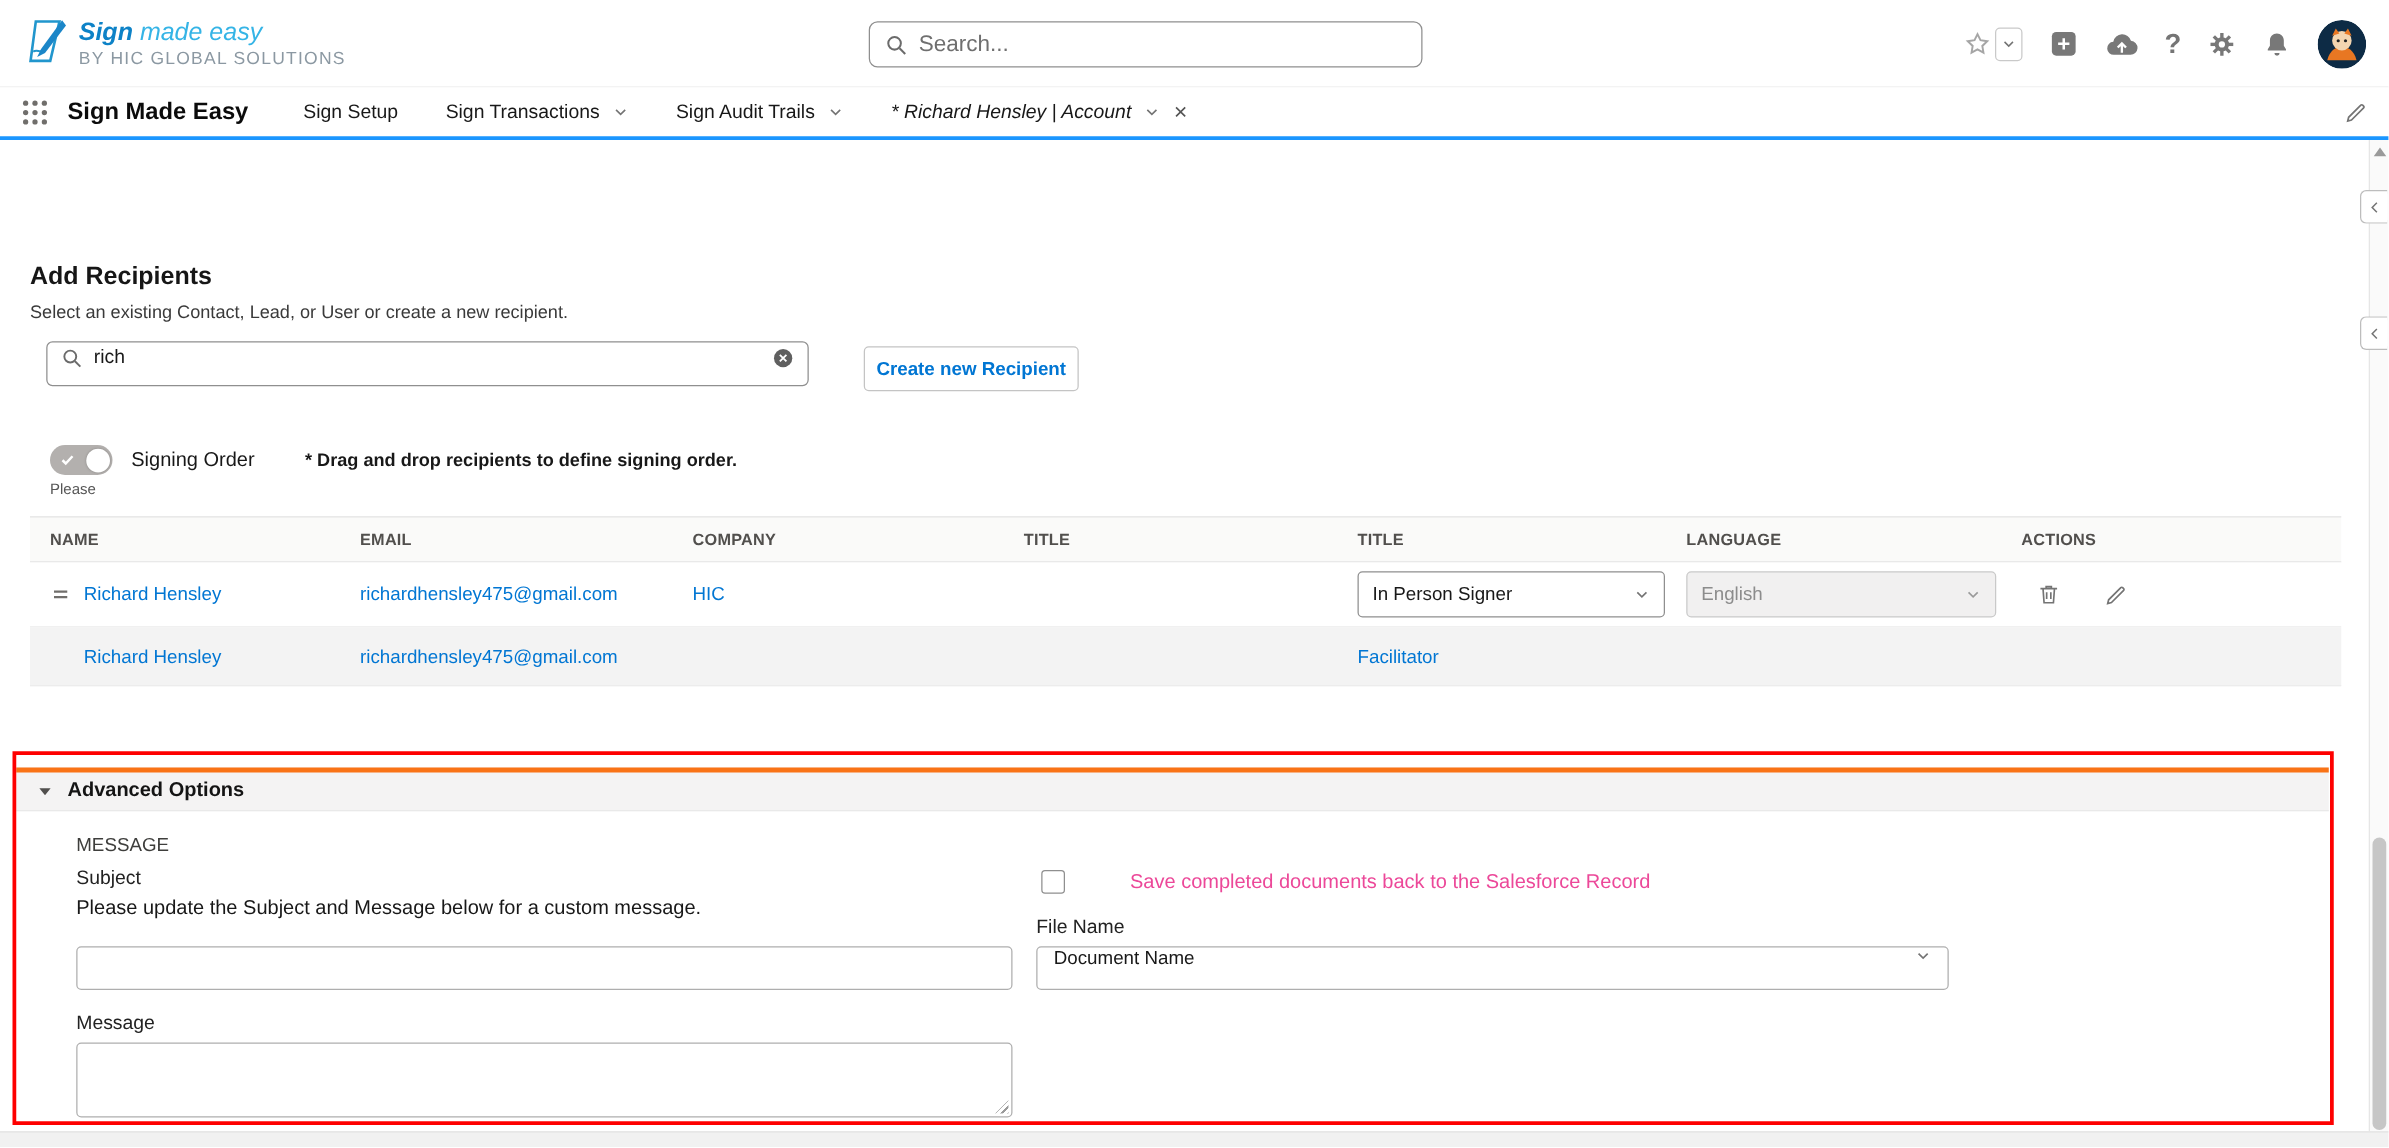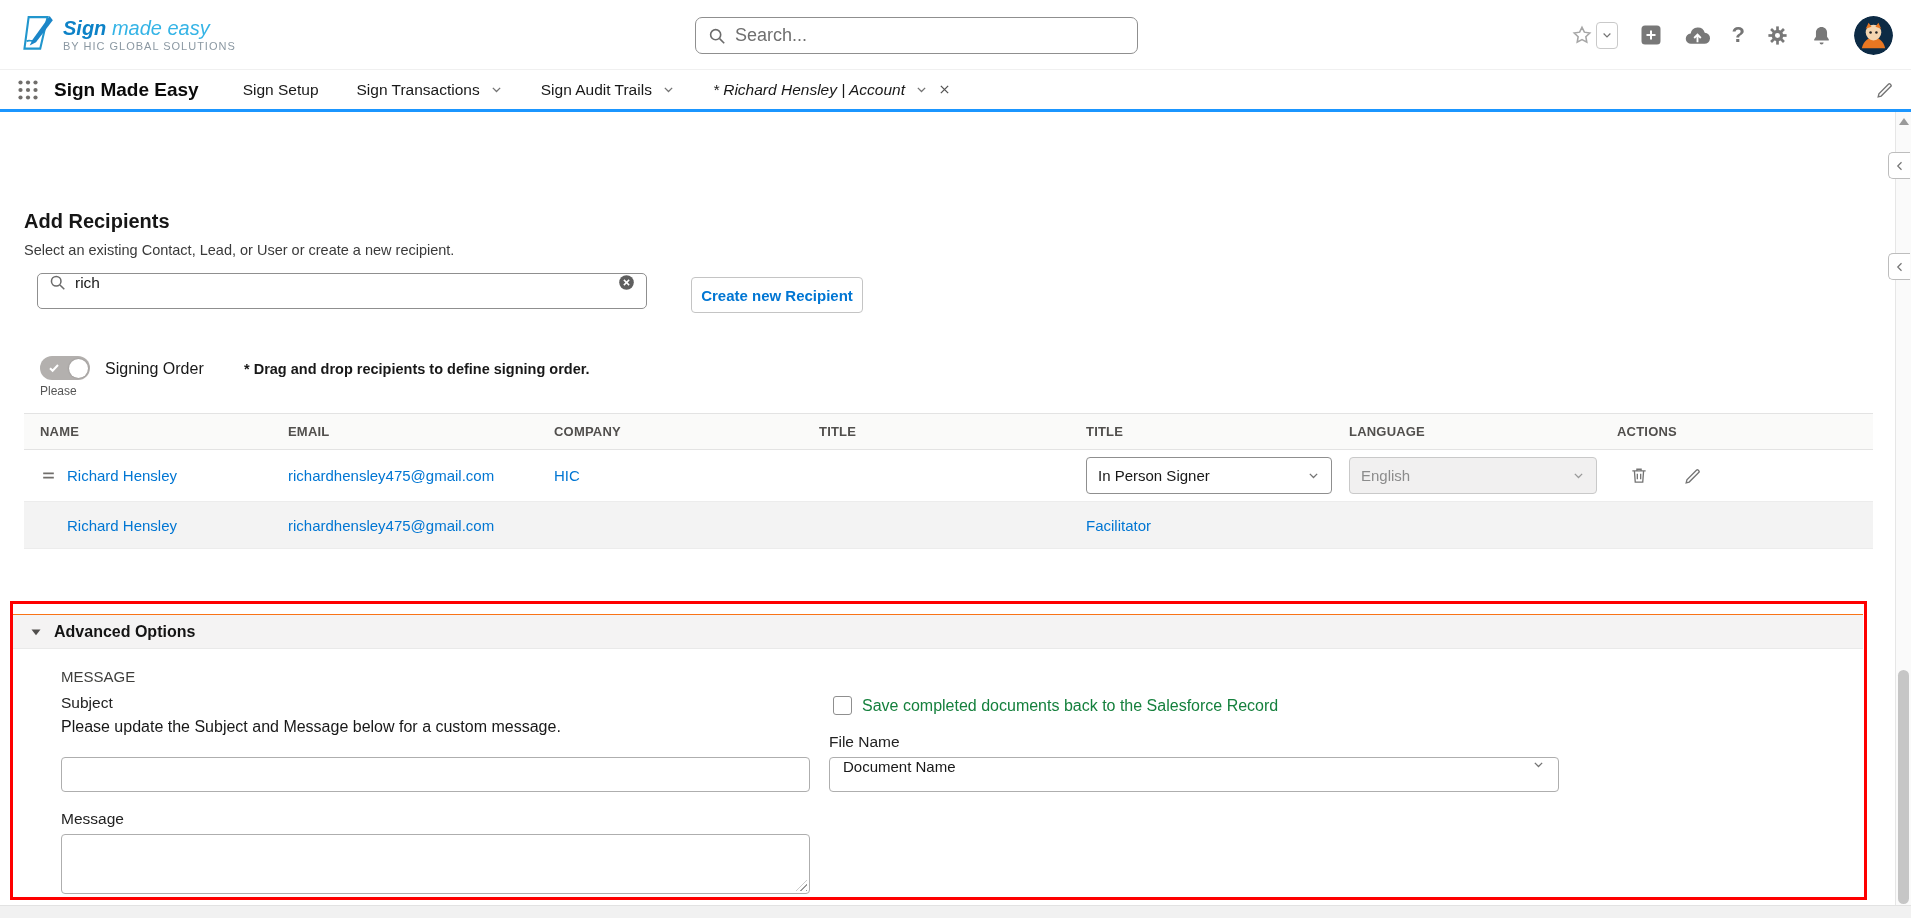--- a/index.html
+++ b/index.html
@@ -7,21 +7,21 @@
   body { font-family:"Liberation Sans", sans-serif; color:#181818; }
   .screen { position:relative; width:1911px; height:918px; background:#fff; overflow:hidden; }
   svg { display:block; }
   button { font-family:inherit; cursor:pointer; }
 
   
   #topbar { position:absolute; top:0; left:0; right:0; height:70px; background:#fff; display:flex; align-items:center; padding:0 18px; border-bottom:1px solid #f0f0f0; }
   .logo { display:flex; align-items:center; gap:9px; }
   .logo-text .logo-title { font-style:italic; font-size:20px; font-weight:bold; color:#0d82c7; line-height:1.1; }
   .logo-text .lt2 { color:#35b4e6; font-weight:normal; }
-  .logo-sub { font-size:11px; color:#8b98a2; letter-spacing:1px; margin-top:1px; }
+  .logo-sub { font-size:14px; color:#8b98a2; letter-spacing:1px; margin-top:1px; }
 
   #global-search { position:absolute; left:695px; top:17px; width:443px; height:37px; border:1px solid #8f8f8f; border-radius:7px; display:flex; align-items:center; padding:0 12px; gap:9px; background:#fff; }
   #global-search input { border:none; outline:none; flex:1; font-size:18px; color:#0c4a6e; font-family:Liberation Sans, sans-serif; background:transparent; }
   #global-search input::placeholder { color:#6f6f6f; }
 
   .hicons { position:absolute; right:18px; top:0; height:70px; display:flex; align-items:center; gap:21px; }
   .icon-btn { background:none; border:none; padding:0; display:flex; align-items:center; }
   .fav-group { display:flex; align-items:center; gap:3px; }
   .fav-caret { width:22px; height:27px; border:1px solid #c9c9c9; border-radius:4px; background:#fff; display:flex; align-items:center; justify-content:center; }
   .help-glyph { font-size:22px; font-weight:bold; color:#757575; line-height:1; }
@@ -33,21 +33,21 @@
   .app-name { font-size:19px; font-weight:bold; color:#0b0b0b; margin-right:44px; white-space:nowrap; }
   .tabs { display:flex; align-items:center; gap:38px; }
   .tab { display:flex; align-items:center; gap:10px; font-size:15.5px; color:#181818; white-space:nowrap; }
   .tab.temp .tab-label { font-style:italic; }
   .nav-edit { margin-left:auto; }
 
   
   #page-title { position:absolute; left:24px; top:210px; font-size:20px; color:#161616; }
   #page-sub   { position:absolute; left:24px; top:242px; font-size:14.5px; color:#3a3a3a; }
 
-  #rec-search { position:absolute; left:37px; top:273px; width:610px; height:36px; border:1px solid #8f8f8f; border-radius:5px; display:flex; align-items:flex-start; padding:0 11px; gap:9px; background:#fff; }
+  #rec-search { position:absolute; left:37px; top:273px; width:610px; height:36px; border:1px solid #8f8f8f; border-radius:5px; display:flex; align-items:flex-end; padding:13px 11px; gap:9px; background:#fff; }
   #rec-search input { border:none; outline:none; flex:1; font-size:15.5px; color:#181818; font-family:inherit; }
   #create-btn { position:absolute; left:691px; top:277px; width:172px; height:36px; background:#fff; border:1px solid #c4c4c4; border-radius:4px; color:#0176d3; font-size:15px;font-weight:bold; }
 
   #toggle { position:absolute; left:40px; top:356px; width:50px; height:24px; border-radius:13px; background:#b3b0ae; cursor:pointer; }
   #toggle .knob { position:absolute; right:2.5px; top:2.5px; width:19px; height:19px; border-radius:50%; background:#fff; box-shadow:0 0 2px rgba(0,0,0,.25); }
   #toggle .check { position:absolute; left:8px; top:6px; }
   #toggle-state { position:absolute; left:40px; top:384px; font-size:12px; color:#555; }
   #signing-order-label { position:absolute; left:105px; top:360px; font-size:16px; color:#181818; }
   #drag-note { position:absolute; left:244px; top:361px; font-size:14.5px; font-weight:bold; color:#181818; }
 
@@ -61,26 +61,26 @@
   .tr2 { height:47px; background:#f3f3f3; border-bottom:1px solid #ececec; }
   .name-cell { display:flex; align-items:center; padding-left:16px; gap:10px; }
   .name-cell.no-handle { padding-left:43px; }
   .cell-text { font-size:15px; color:#181818; }
   .link { color:#0176d3; font-size:15px; cursor:pointer; }
   .sel { height:37px; width:246px; border:1px solid #8f8f8f; border-radius:4px; background:#fff; display:flex; align-items:center; justify-content:space-between; padding:0 11px; font-size:15px; color:#181818; cursor:pointer; }
   .sel.disabled { width:248px; background:#f1f0f0; border-color:#c9c9c9; color:#8c8c8c; cursor:default; }
   .actions-cell { display:flex; align-items:center; gap:34px; padding-left:12px; }
 
   
-  #adv-bar { position:absolute; left:13px; top:614px; width:1850px; height:35px; background:#f4f3f3; border-top:1px solid #f97316; border-bottom:1px solid #e9e9e9; display:flex; align-items:center; gap:12px; padding-left:17px; cursor:pointer; }
+  #adv-bar { position:absolute; left:13px; top:614px; width:1850px; height:35px; background:#f4f3f3; border-top:4px solid #f97316; border-bottom:1px solid #e9e9e9; display:flex; align-items:center; gap:12px; padding-left:17px; cursor:pointer; }
   #adv-title { font-size:16px; font-weight:bold; color:#141414; }
   #msg-heading { position:absolute; left:61px; top:668px; font-size:15px; color:#3e3e3c; }
   #msg-hint { position:absolute; left:61px; top:694px; font-size:16px; color:#181818;margin-top:24px; }
   #save-check { position:absolute; left:833px; top:696px; width:19px; height:19px; border:1px solid #8f8f8f; border-radius:3px; background:#fff; cursor:pointer; }
-  #save-label { position:absolute; left:862px; top:697px; font-size:16px; color:#15803d; }
+  #save-label { position:absolute; left:904px; top:697px; font-size:16px; color:#ec4899; }
   .field-label { position:absolute; font-size:15.5px; color:#222; }
   #subject-label { left:61px; top:694px; }
   #file-label { left:829px; top:733px; }
   #message-label { left:61px; top:810px; }
   #subject-input { position:absolute; left:61px; top:757px; width:749px; height:35px; border:1px solid #aeaeae; border-radius:4px; padding:0 10px; font-size:15px; font-family:inherit; outline:none; }
   #file-select { position:absolute; left:829px; top:757px; width:730px; height:35px; border:1px solid #aeaeae; border-radius:4px; background:#fff; display:flex; justify-content:space-between; padding:0 13px; font-size:15px; color:#181818; cursor:pointer; }
   #message-wrap { position:absolute; left:61px; top:834px; width:749px; height:60px; }
   #message-area { width:100%; height:100%; border:1px solid #aeaeae; border-radius:4px; resize:none; padding:6px 10px; font-size:15px; font-family:inherit; outline:none; }
   .resize-grip { position:absolute; right:3px; bottom:3px; width:11px; height:11px; background:repeating-linear-gradient(135deg, transparent 0 2.5px, #9a9a9a 2.5px 4px); clip-path:polygon(100% 0, 100% 100%, 0 100%); pointer-events:none; }
 

